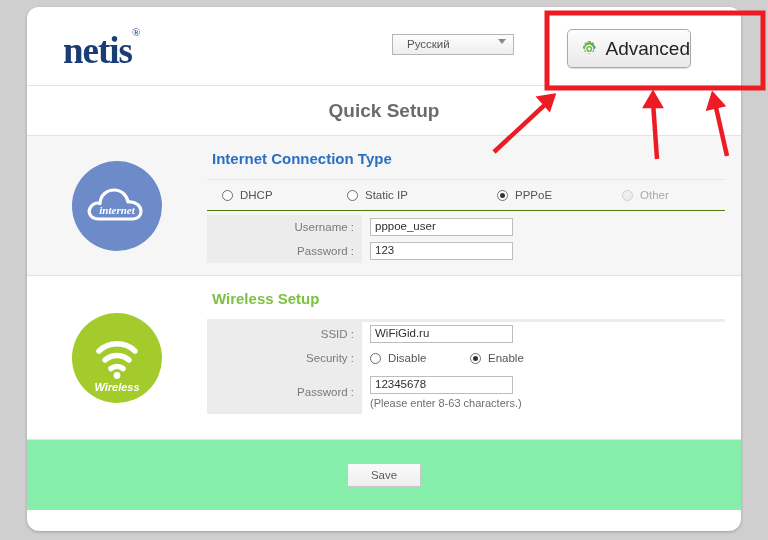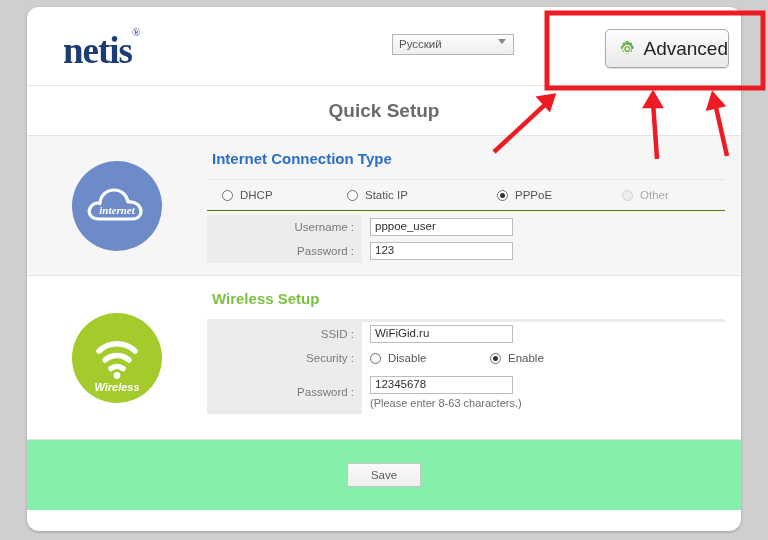--- a/index.html
+++ b/index.html
@@ -29,29 +29,29 @@
     font-weight:bold;font-size:37px;letter-spacing:-1px;
     color:#1b3c74;
   }
   .logo sup{font-size:11px;vertical-align:super;font-weight:normal;top:-14px;position:relative;}
   .lang{
     position:absolute;left:365px;top:27px;width:122px;height:21px;
     border:1px solid #b5b5b5;
     background:linear-gradient(#fdfdfd,#eeeeee);
     font-size:11.5px;color:#555;
     box-sizing:border-box;
-    padding:3px 0 0 6px;
+    padding:3px 0 0 14px;
   }
   .lang .chev{
     position:absolute;right:7px;top:4px;
     width:0;height:0;border-left:4px solid transparent;border-right:4px solid transparent;
     border-top:5px solid #888;
   }
   .adv-btn{
-    position:absolute;left:578px;top:22px;width:124px;height:39px;
+    position:absolute;left:540px;top:22px;width:124px;height:39px;
     border:1px solid #a9a9a9;border-radius:5px;
     background:linear-gradient(#fdfdfd,#e9e9e9);
     box-shadow:0 1px 1px rgba(0,0,0,.14), inset 0 1px 0 #fff;
     display:flex;align-items:center;gap:7px;padding-left:12px;
     box-sizing:border-box;
   }
   .adv-btn .lbl{font-size:19px;color:#232323;}
   .gear{width:24px;height:24px;display:block;}
   
   .title-bar{
@@ -228,21 +228,21 @@
         <div class="frow">
           <div class="fl">SSID :</div>
           <div class="fv">
             <div class="inp">WiFiGid.ru</div>
           </div>
         </div>
 
         <div class="frow">
           <div class="fl">Security :</div>
           <div class="fv" style="display:flex;align-items:center;">
-            <div class="ritem" style="width:120px;">
+            <div class="ritem" style="width:100px;">
               <span class="radio"></span>
               <span class="rt">Disable</span>
             </div>
             <div class="ritem">
               <span class="radio on"></span>
               <span class="rt">Enable</span>
             </div>
           </div>
         </div>
 

